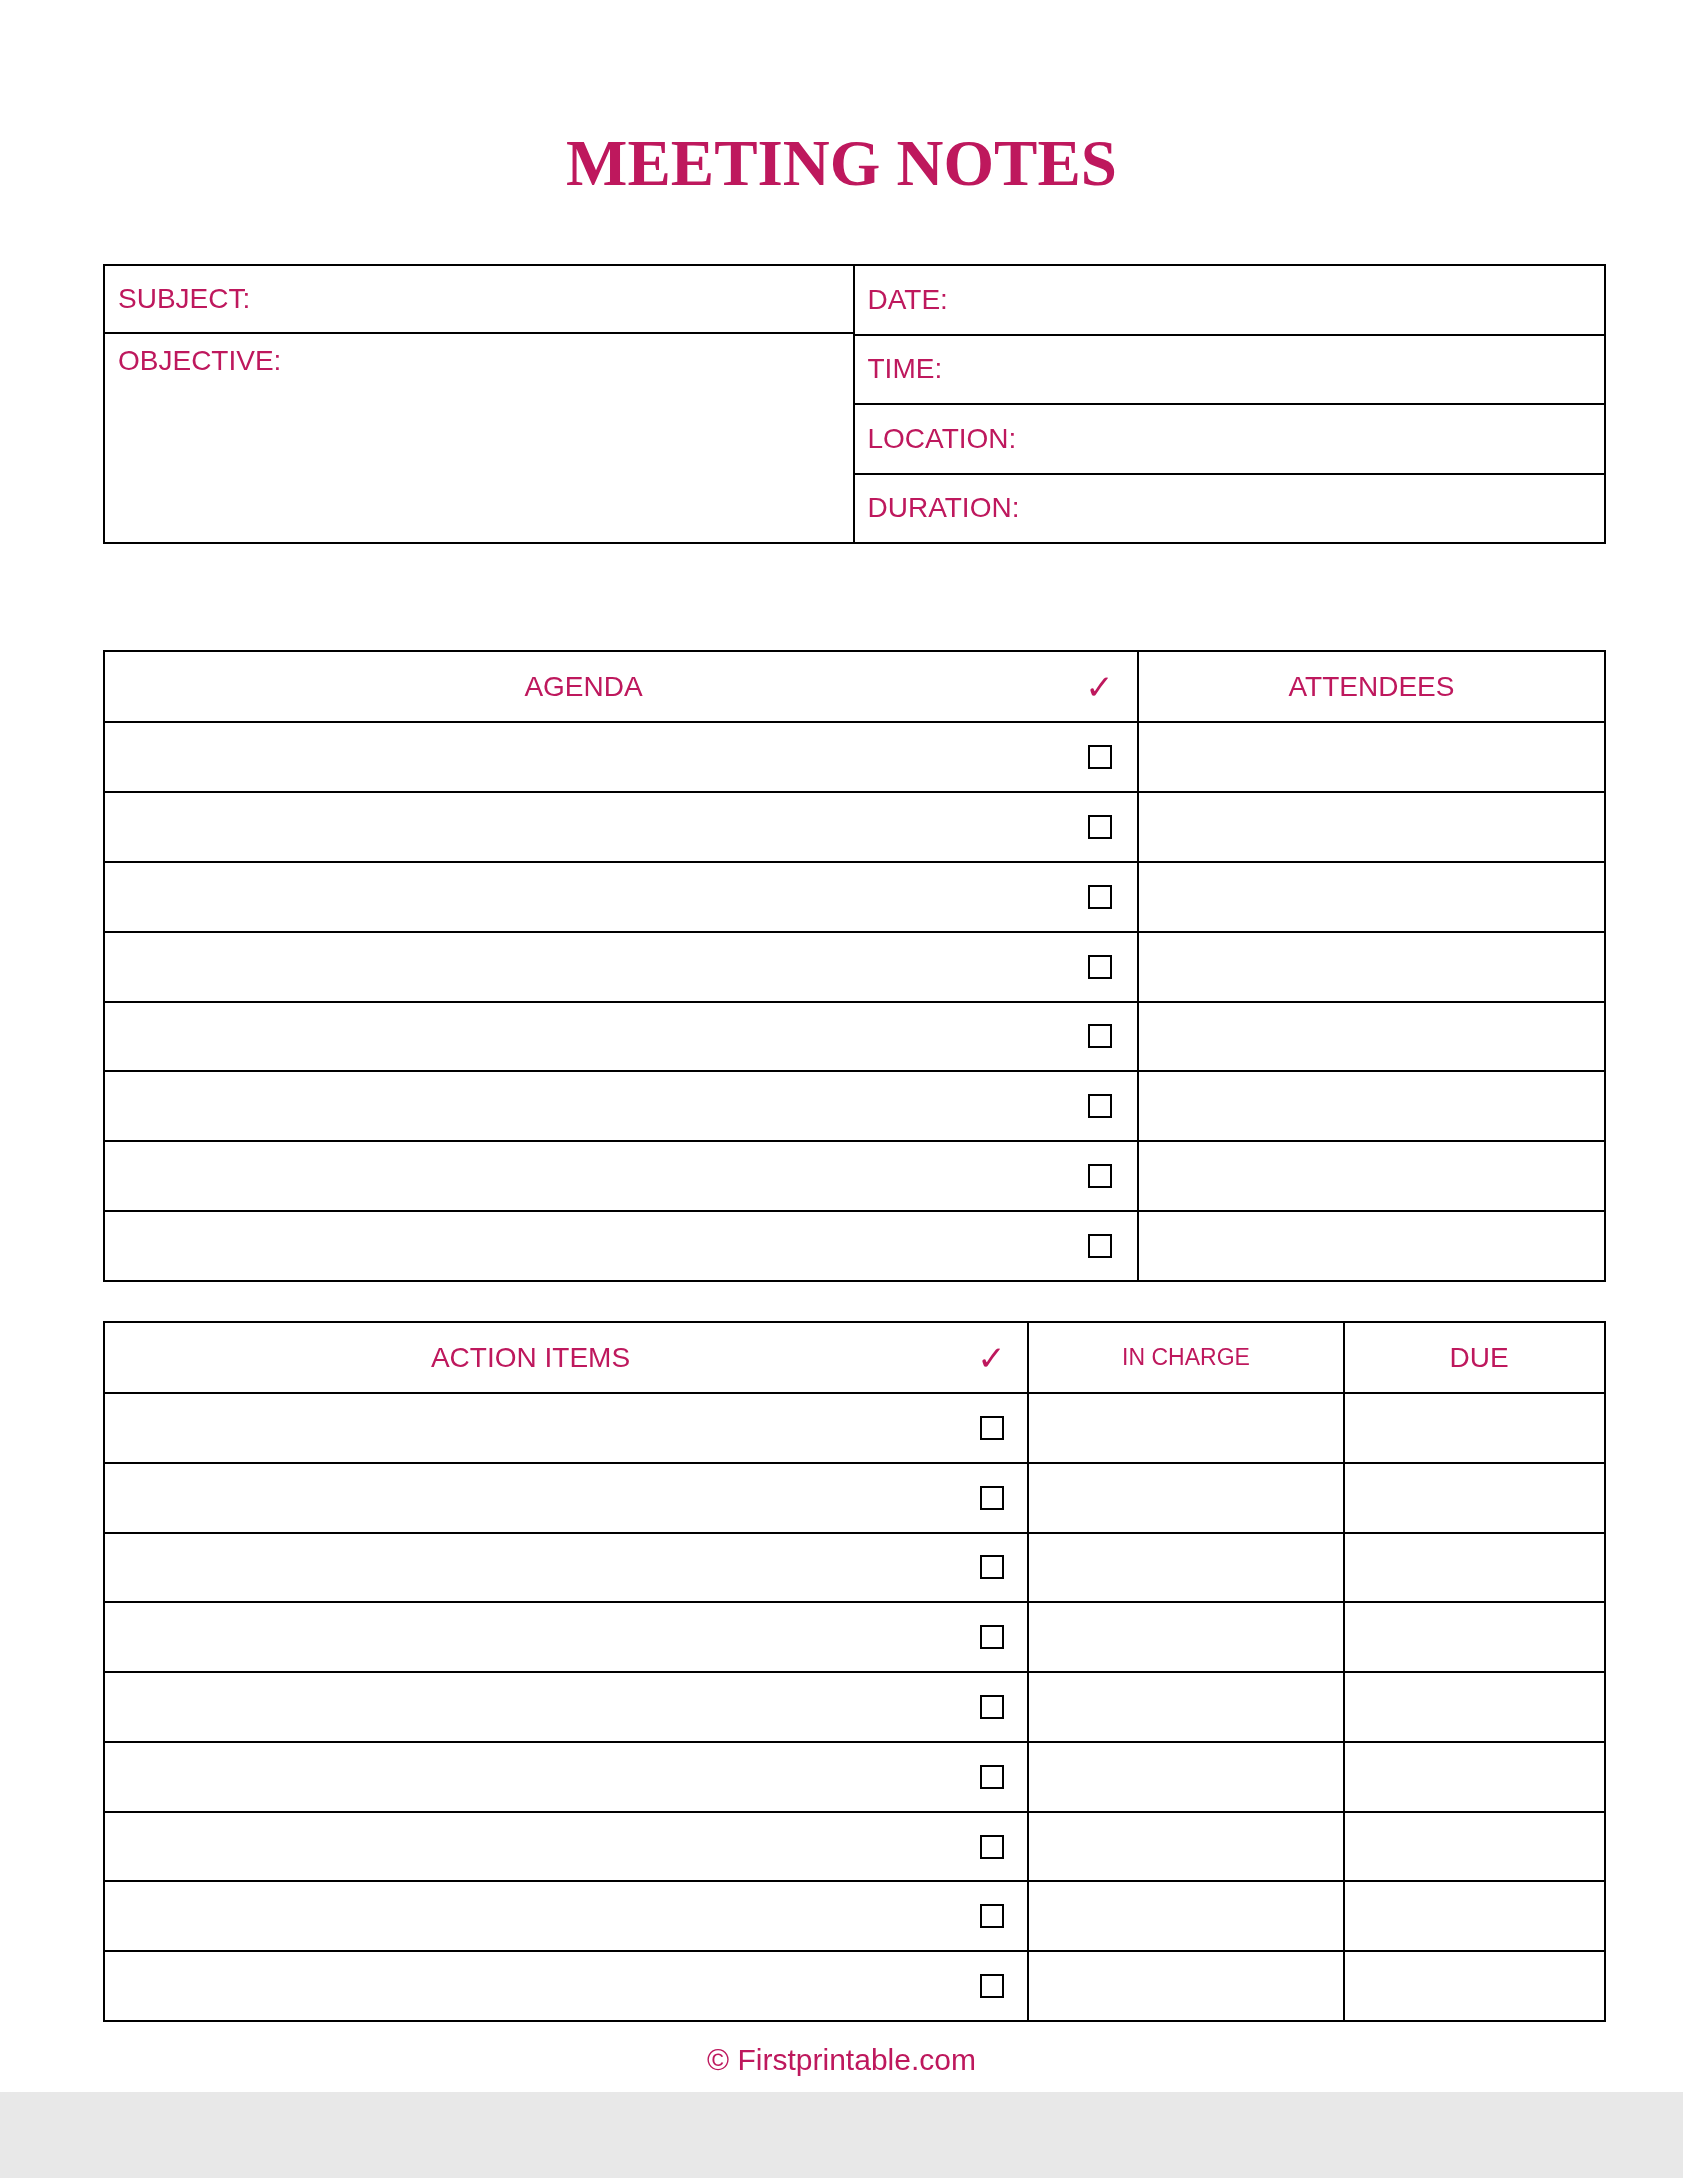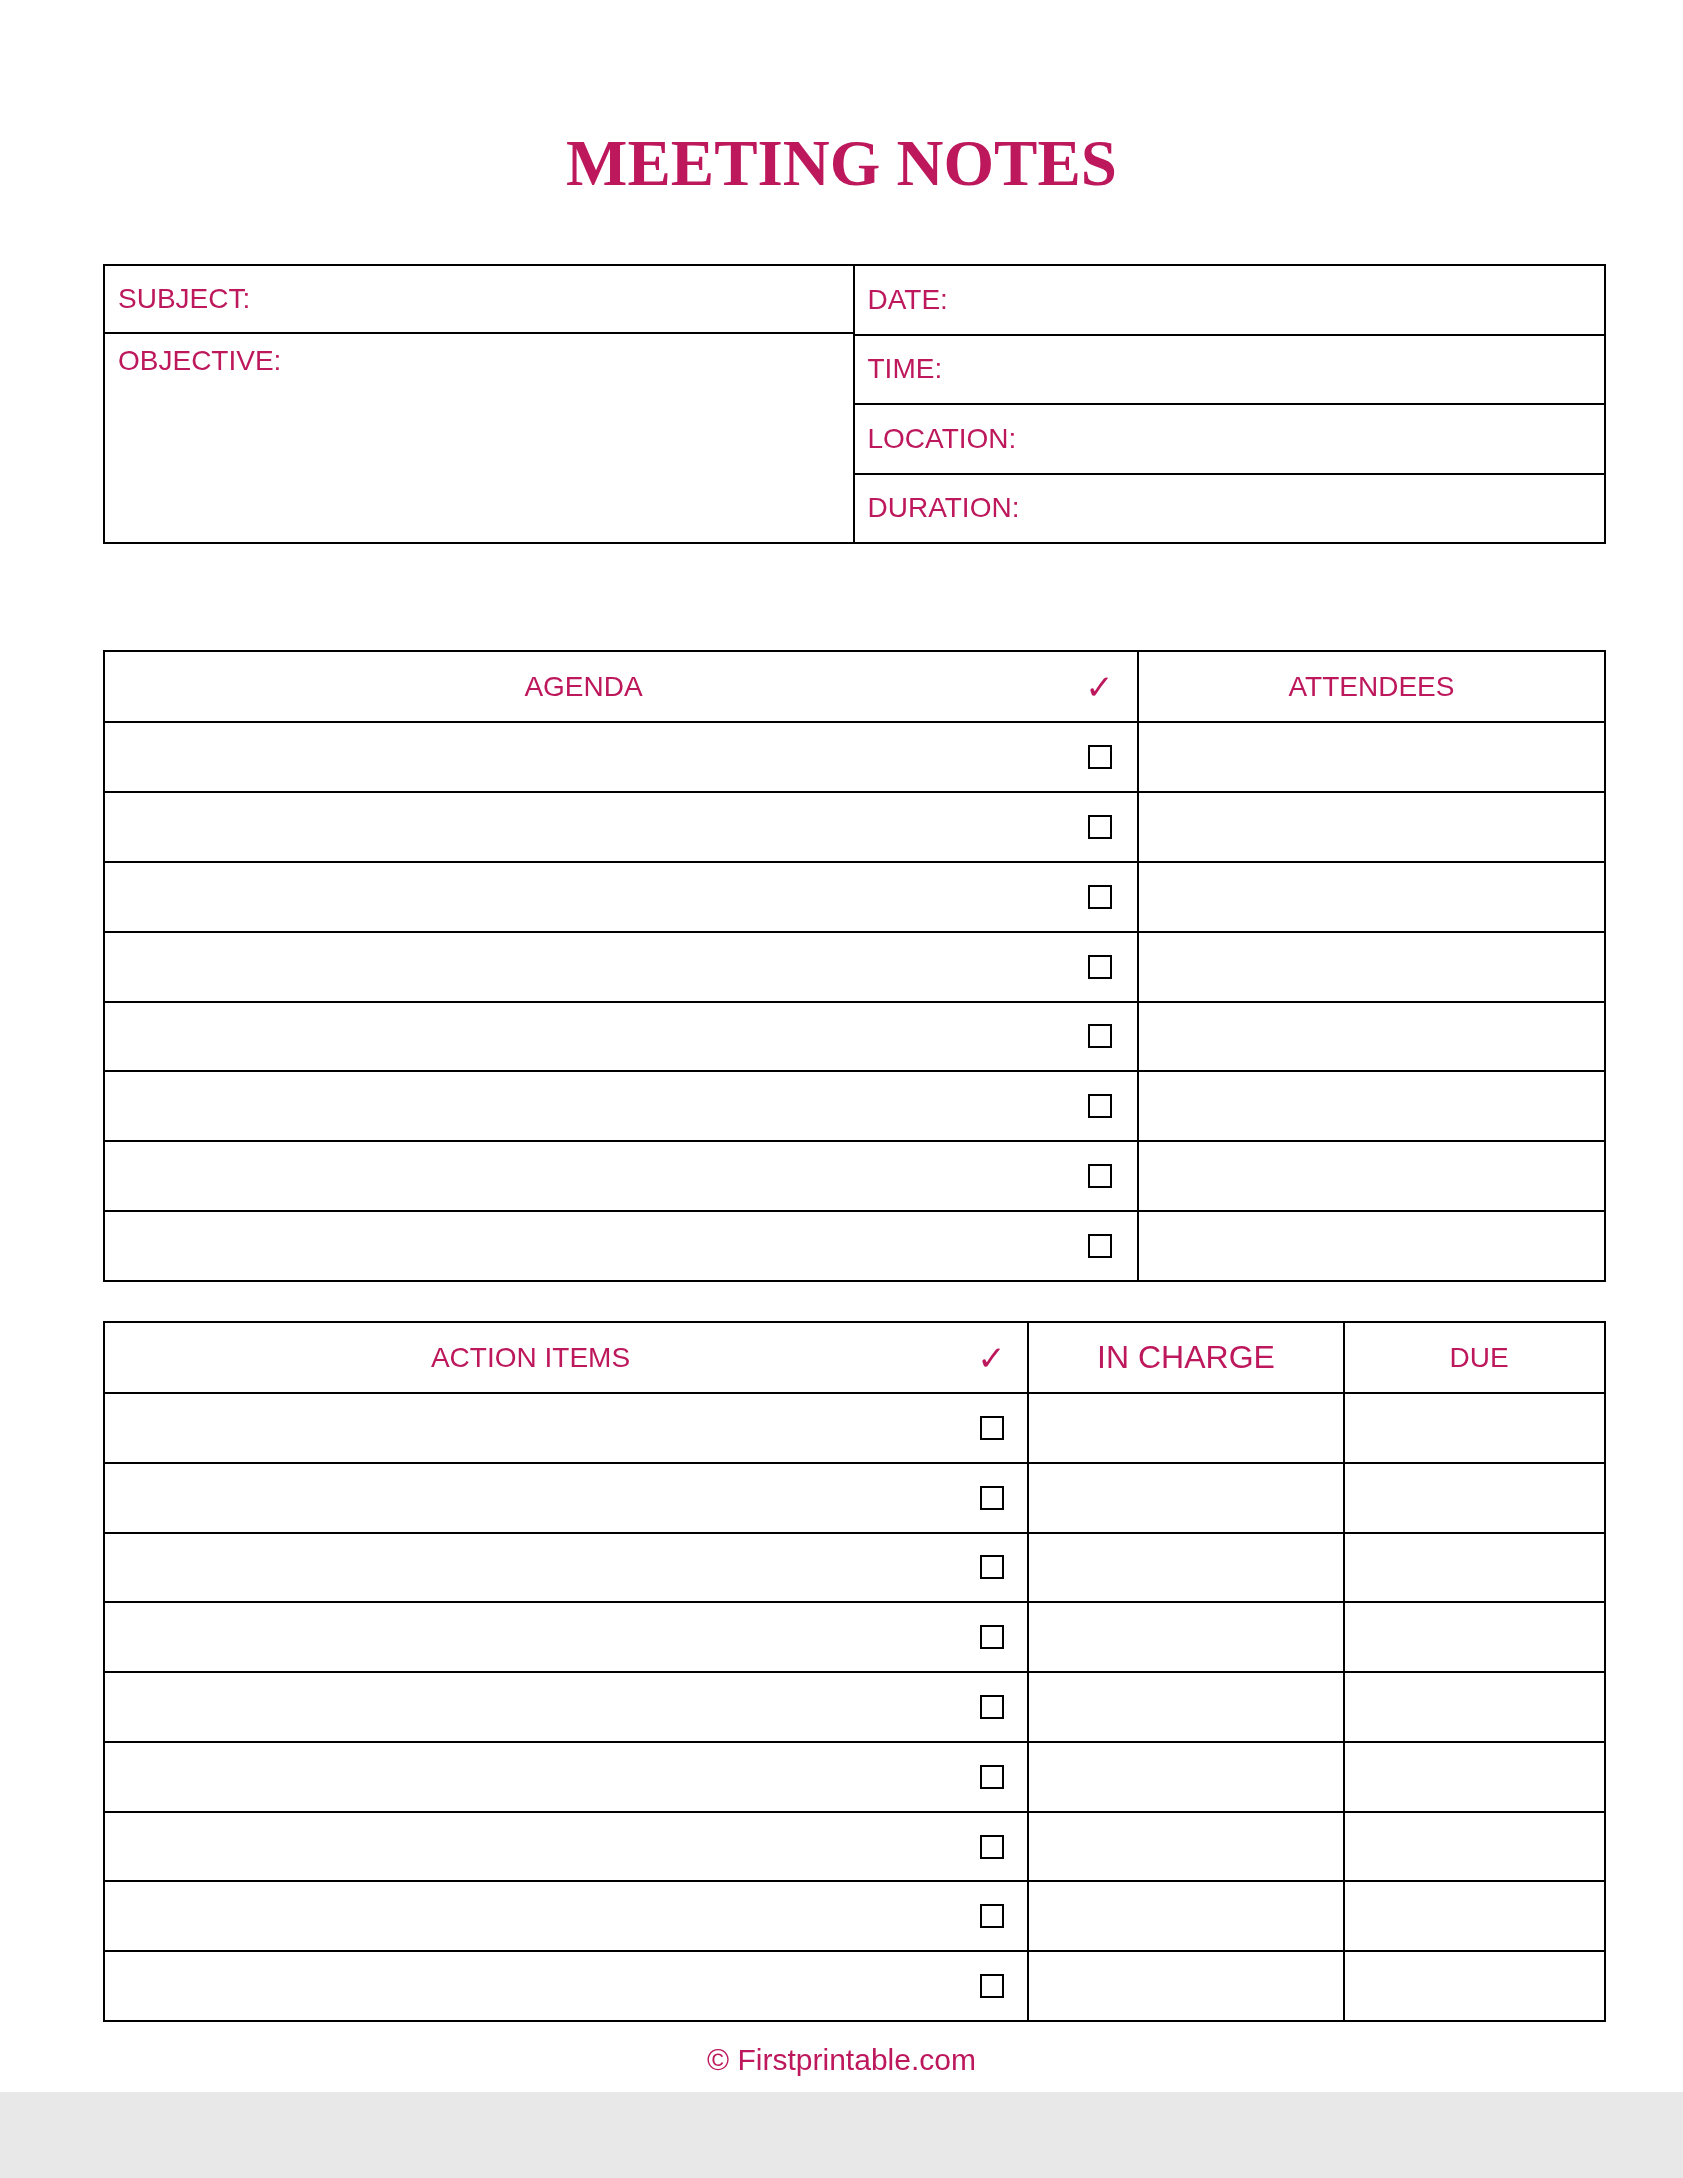--- a/index.html
+++ b/index.html
@@ -69,21 +69,21 @@
   .lbody .lrow { flex: 1; border-top: 2px solid #000; }
 
   .c { display: flex; align-items: center; }
   .c.main { flex: 1; justify-content: center; font-size: 28px; }
   .c.main.body-cell { justify-content: flex-start; padding-left: 13px; }
   .c.check { justify-content: center; }
   .agenda-pos .c.check { width: 75px; }
   .action-pos .c.check { width: 71px; }
   .c.side { border-left: 2px solid #000; justify-content: center; font-size: 28px; }
   .agenda-pos .c.side { width: 467px; }
-  .action-pos .c.mid { width: 316px; border-left: 2px solid #000; justify-content: center; font-size: 32px; }
+  .action-pos .c.mid { width: 316px; border-left: 2px solid #000; justify-content: center; font-size: 23px; }
   .action-pos .c.due { width: 261px; border-left: 2px solid #000; justify-content: center; font-size: 28px; padding-left: 9px; }
 
   .checkmark { font-size: 34px; font-weight: normal; line-height: 1; }
 
   .checkbox {
     width: 24px; height: 24px;
     border: 2px solid #000;
     background: #fff;
     display: inline-block;
   }

